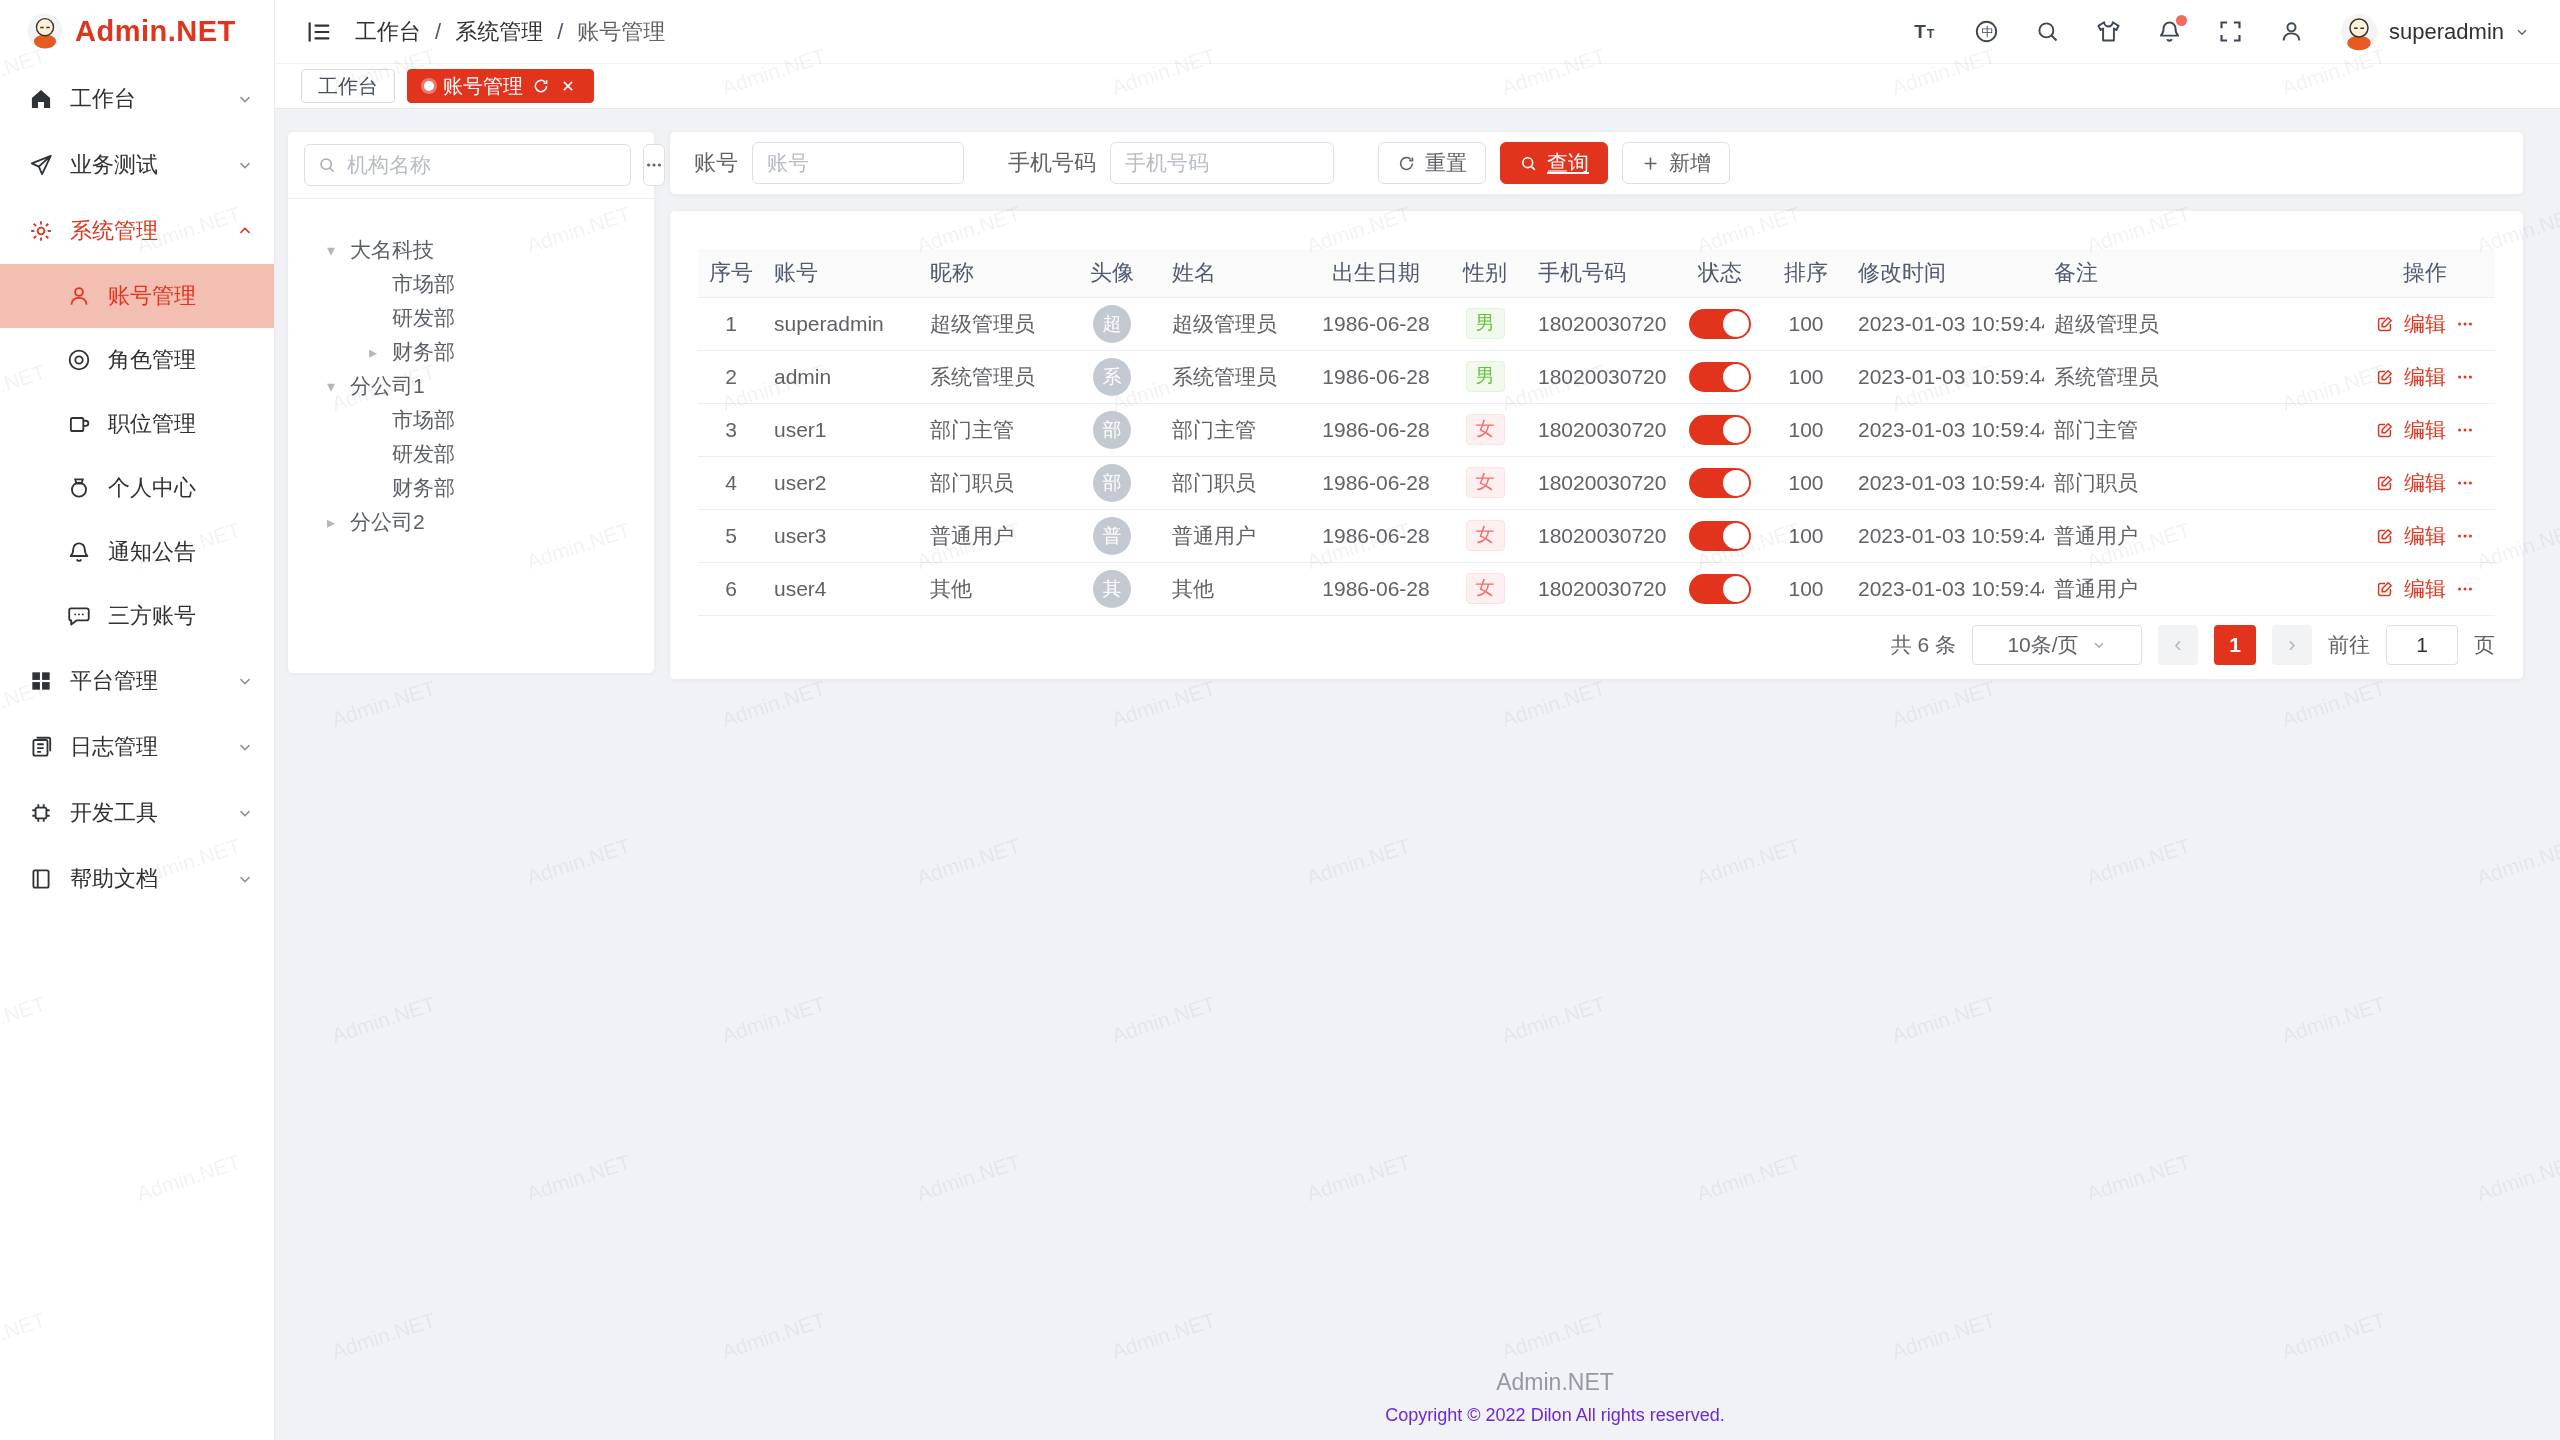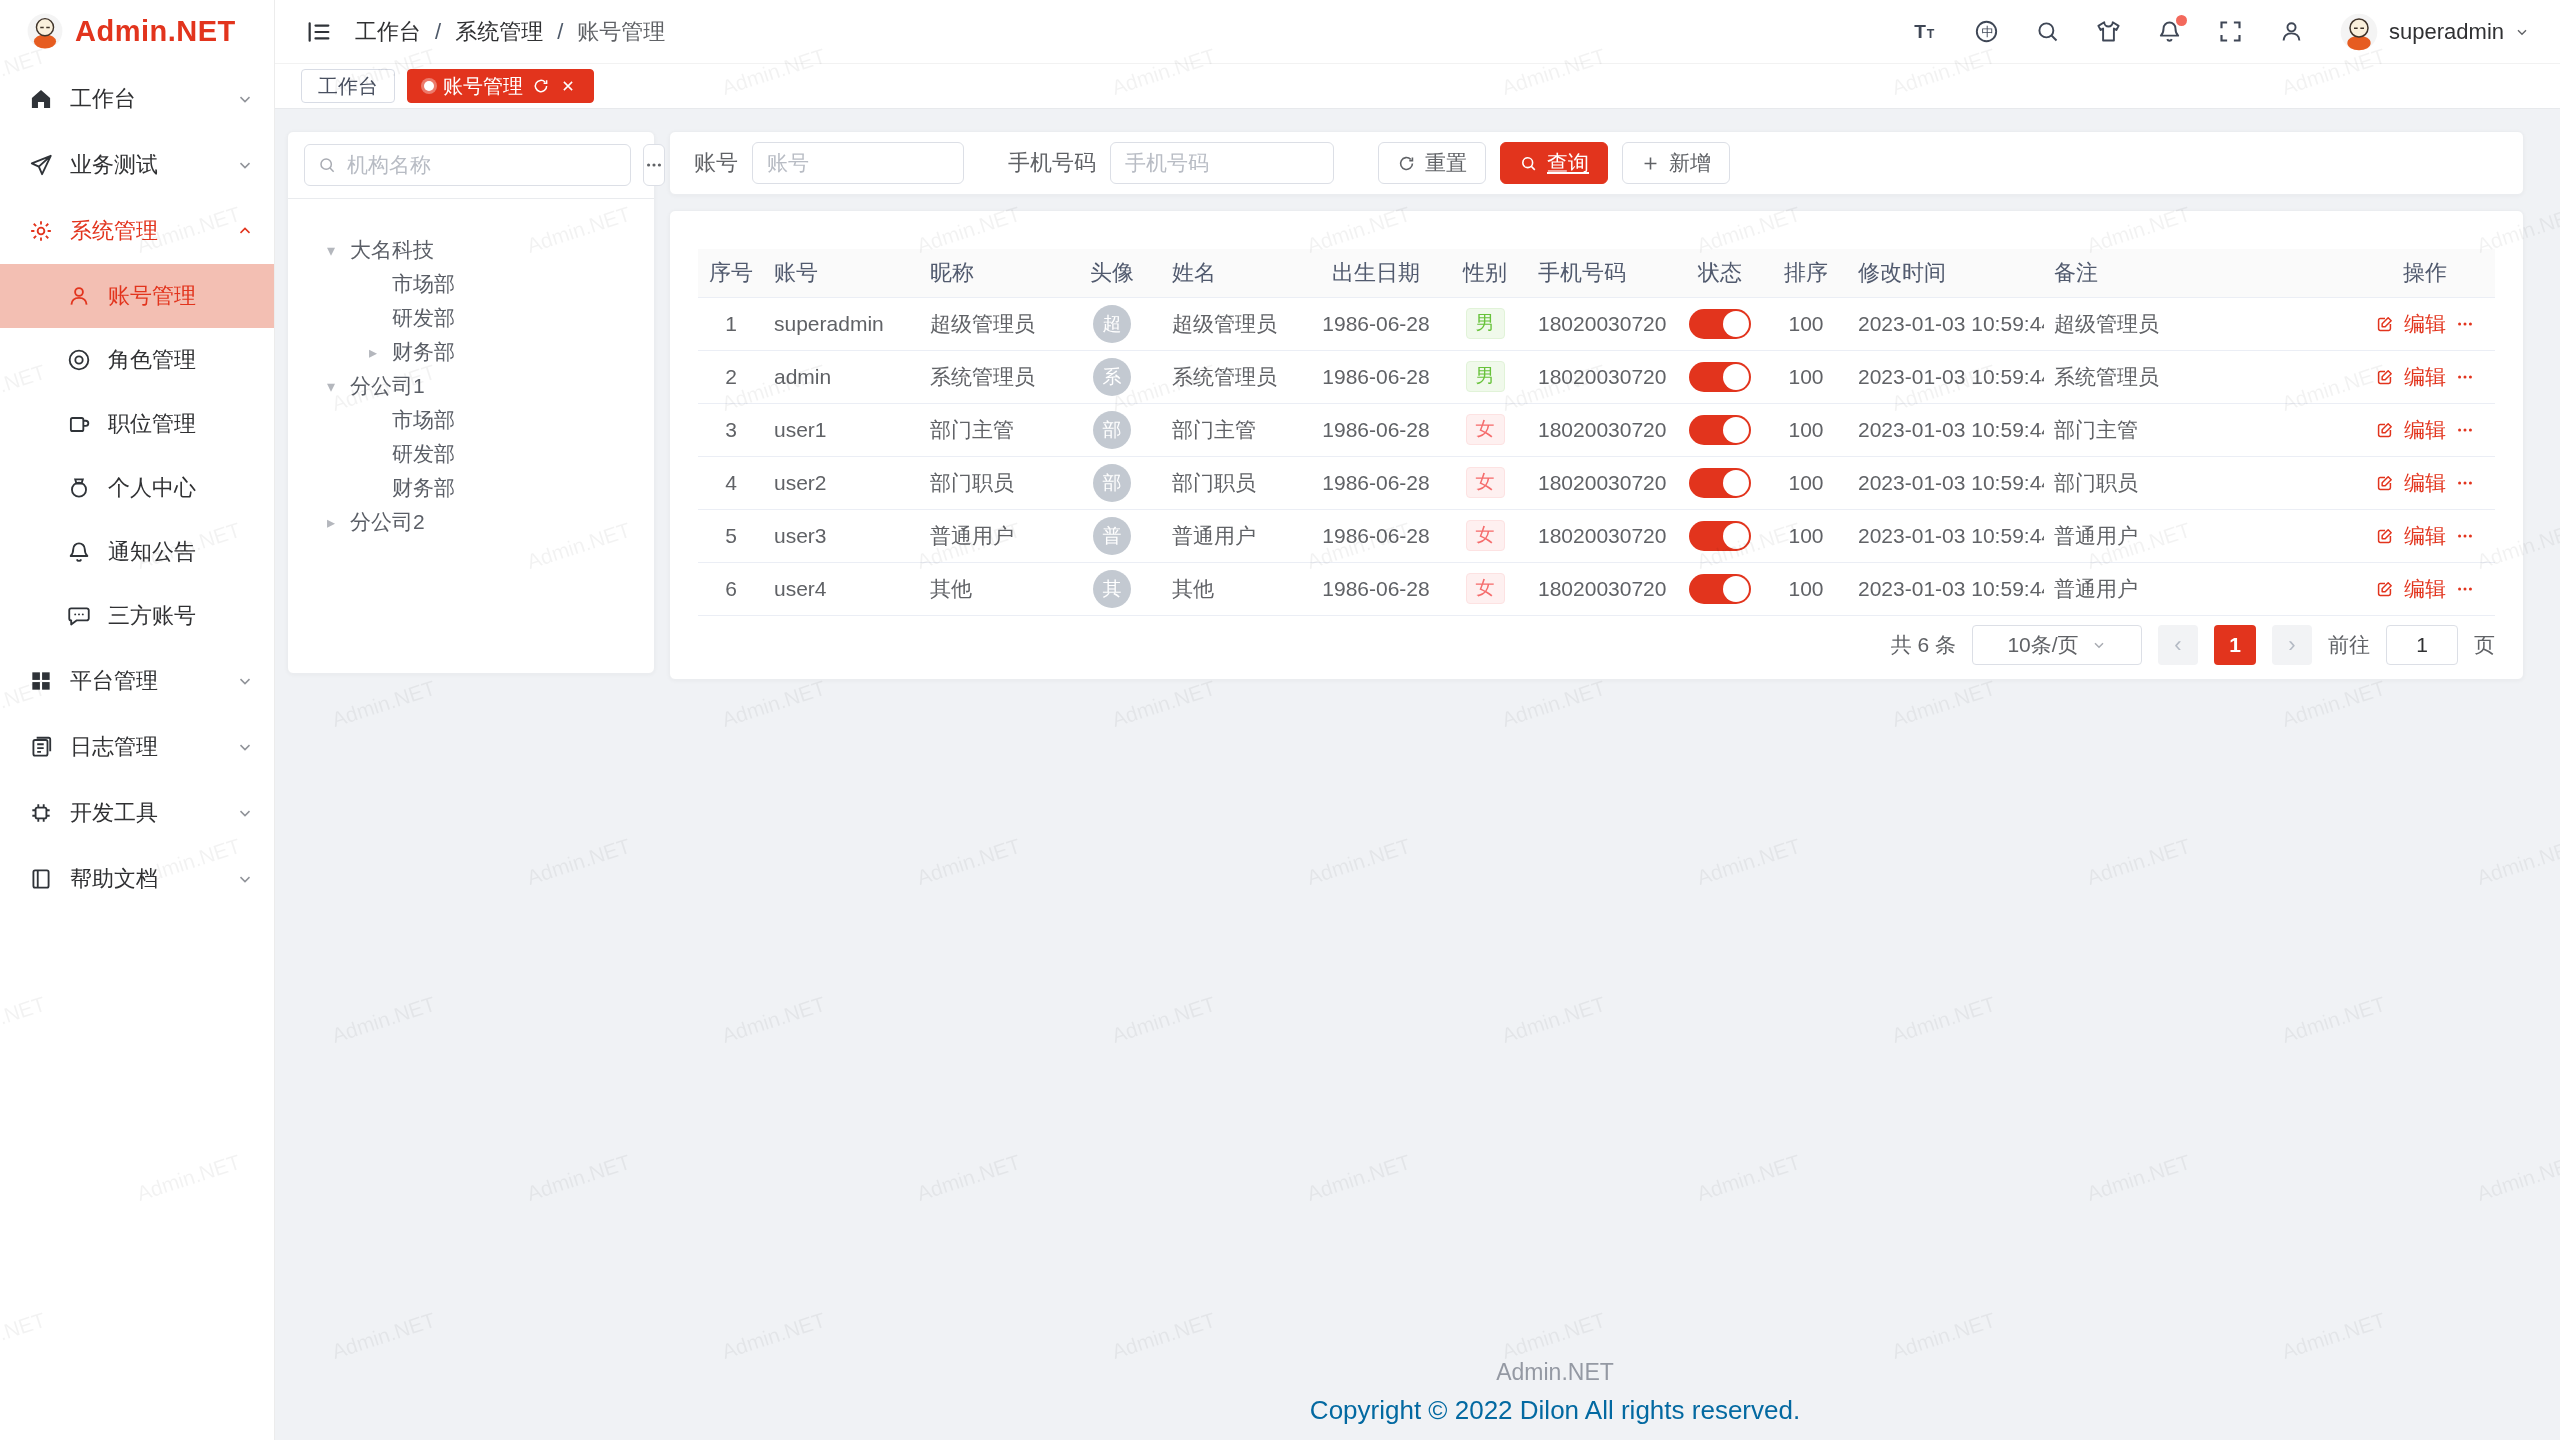--- a/index.html
+++ b/index.html
@@ -141,21 +141,21 @@
   .pg-cur { width:42px; height:40px; border-radius:4px; background:#e2341d; color:#fff;
             display:flex; align-items:center; justify-content:center; font-weight:bold;
             cursor:pointer; }
   .goto-input { width:72px; height:40px; border:1px solid #dcdfe6; border-radius:4px;
                 text-align:center; font-size:21px; color:#303133; font-family:inherit;
                 outline:none; }
 
   
   .footer { position:absolute; left:275px; right:0; bottom:14px; text-align:center; z-index:1; }
   .footer .f1 { font-size:23px; color:#9499a3; margin-bottom:9px; }
-  .footer .f2 { font-size:26px; color:#0369a1; }
+  .footer .f2 { font-size:18px; color:#6d28d9; }
 </style>
 </head>
 <body>
 
 <aside class="sidebar">
   <div class="logo-row">
     <svg width="38" height="38" viewBox="0 0 24 24">
       <circle cx="12" cy="12" r="11" fill="#f4f4f4"></circle>
       <ellipse cx="12" cy="18.6" rx="7" ry="4.4" fill="#e65c20"></ellipse>
       <circle cx="12" cy="9.6" r="5.4" fill="#faf0dc" stroke="#40342a" stroke-width="0.9"></circle>

